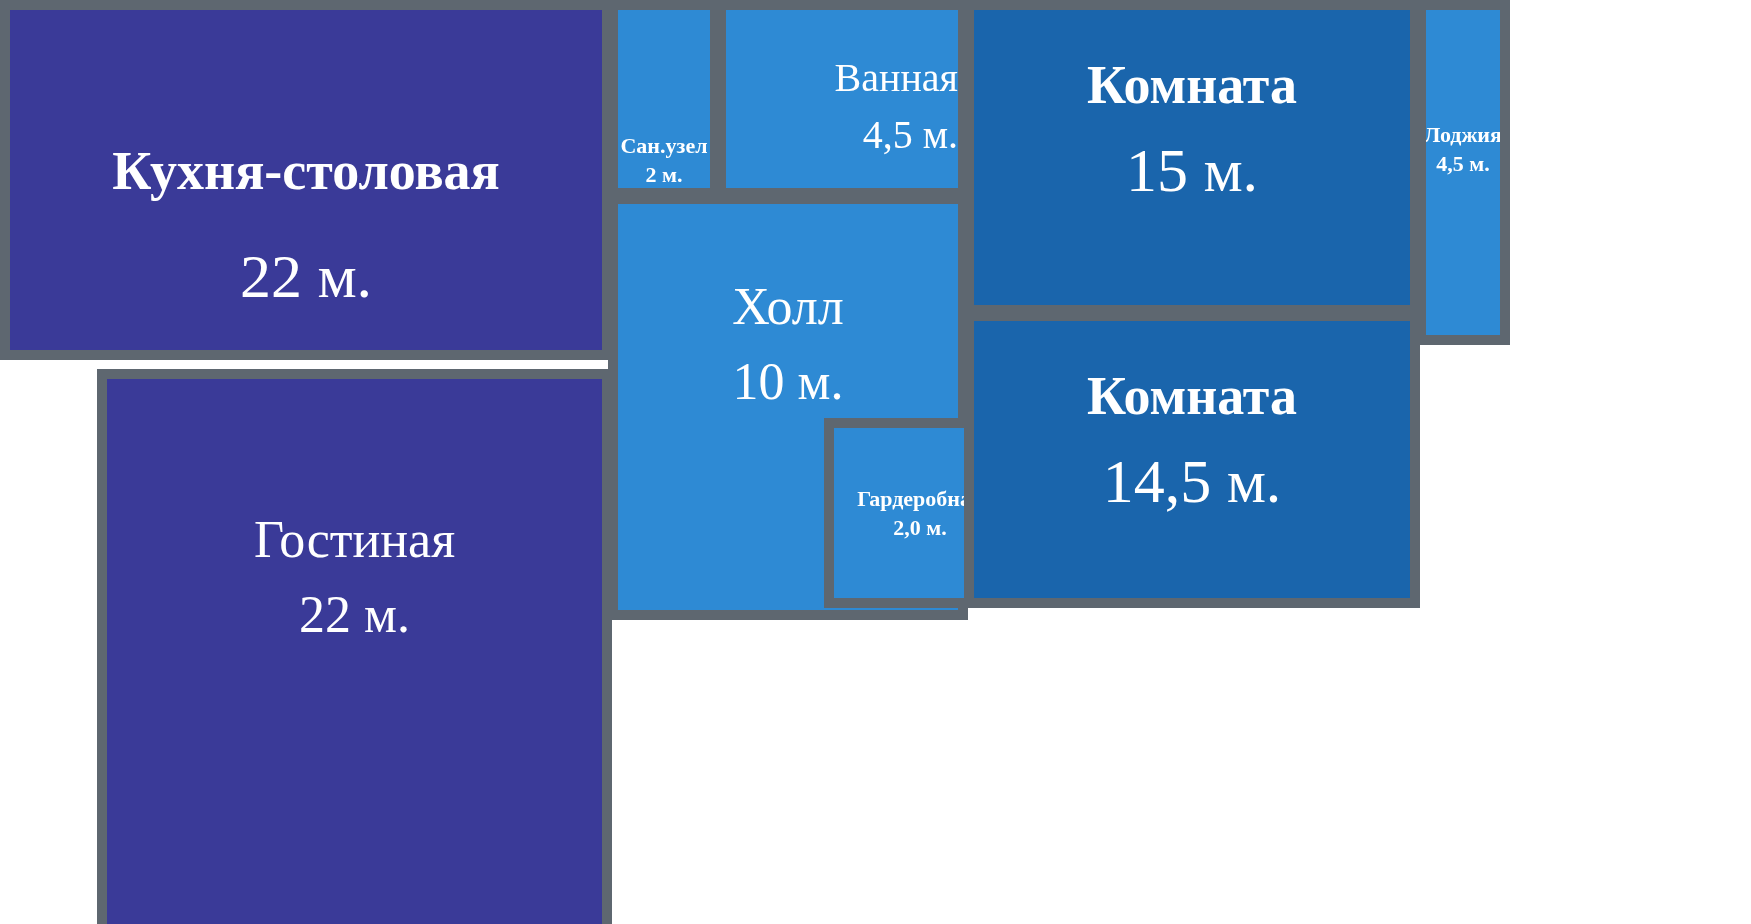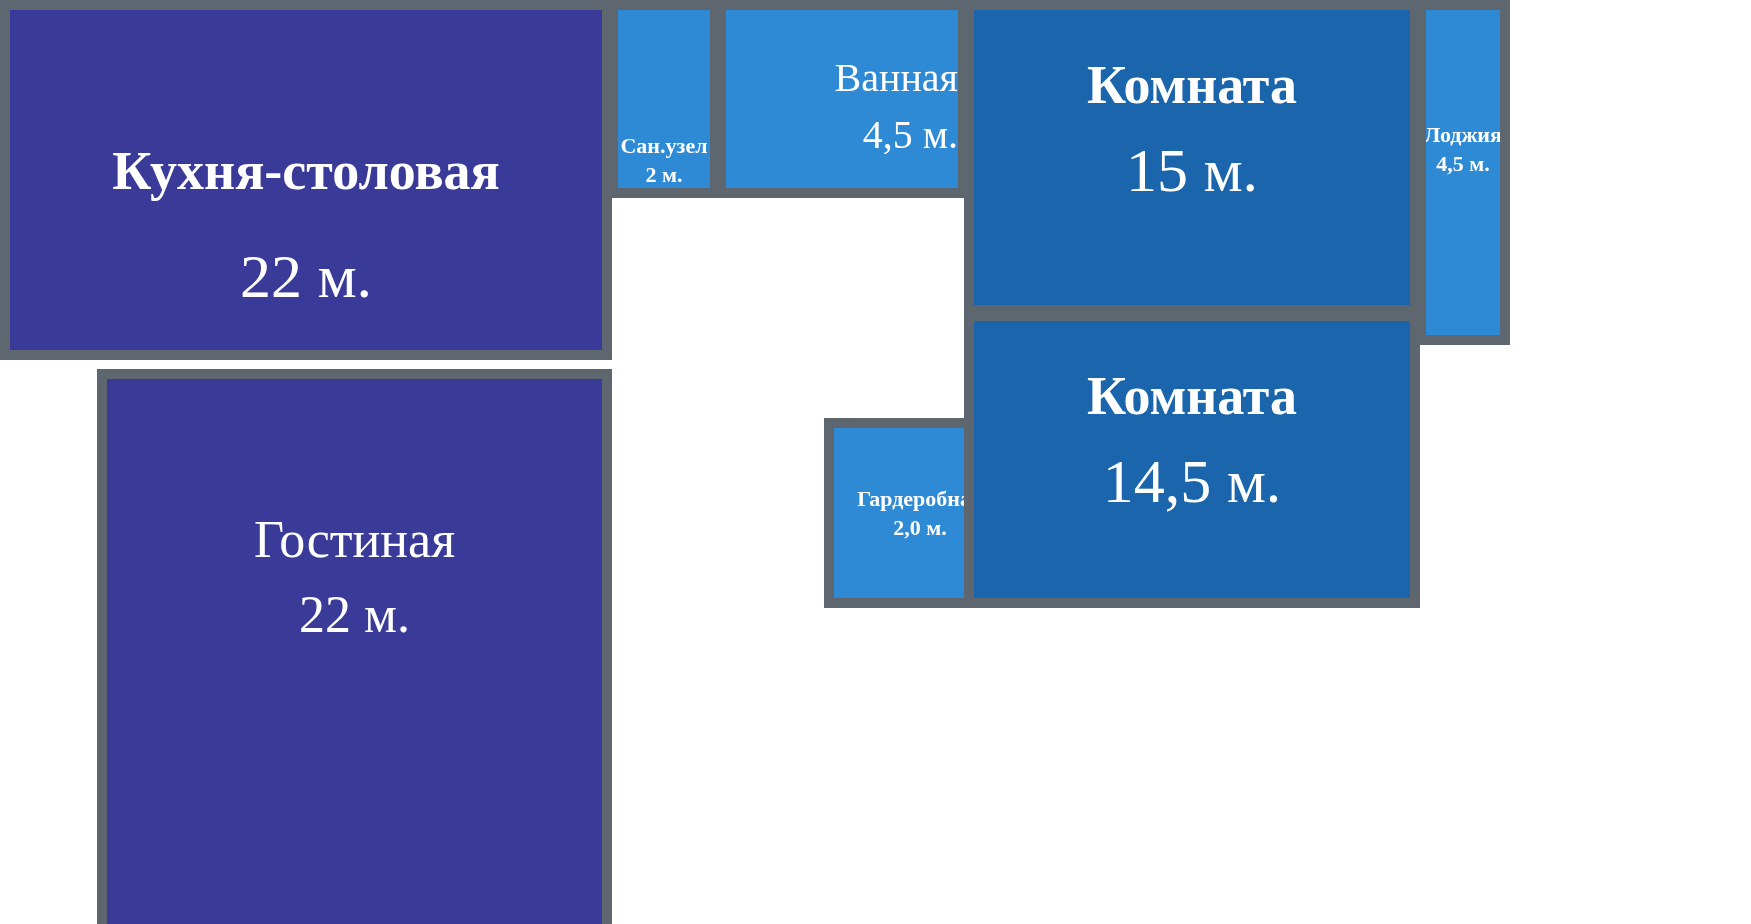--- a/index.html
+++ b/index.html
@@ -98,20 +98,24 @@
   <div class="room c-light t-xs align-upper" id="room-wc" style="background: rgb(46, 138, 212); border-color: rgb(94, 103, 112); color: rgb(255, 255, 255);">
     <span class="room-name">Сан.узел</span>
     <span class="room-area">2 м.</span>
   </div>
 
   <div class="room c-light t-md align-top" id="room-bath" style="background: rgb(46, 138, 212); border-color: rgb(94, 103, 112); color: rgb(255, 255, 255);">
     <span class="room-name">Ванная</span>
     <span class="room-area">4,5 м.</span>
   </div>
 
+  <div class="room c-light t-lg align-hall" id="room-hall" style="background: rgb(46, 138, 212); border-color: rgb(94, 103, 112); color: rgb(255, 255, 255);">
+    <span class="room-name">Холл</span>
+    <span class="room-area">10 м.</span>
+  </div>
 
   <div class="room c-light t-xs align-dress" id="room-dressing" style="background: rgb(46, 138, 212); border-color: rgb(94, 103, 112); color: rgb(255, 255, 255);">
     <span class="room-name">Гардеробная</span>
     <span class="room-area">2,0 м.</span>
   </div>
 
   <div class="room c-mid t-xl align-top" id="room-bedroom15" style="background: rgb(26, 101, 172); border-color: rgb(94, 103, 112); color: rgb(255, 255, 255);">
     <span class="room-name">Комната</span>
     <span class="room-area">15 м.</span>
   </div>

